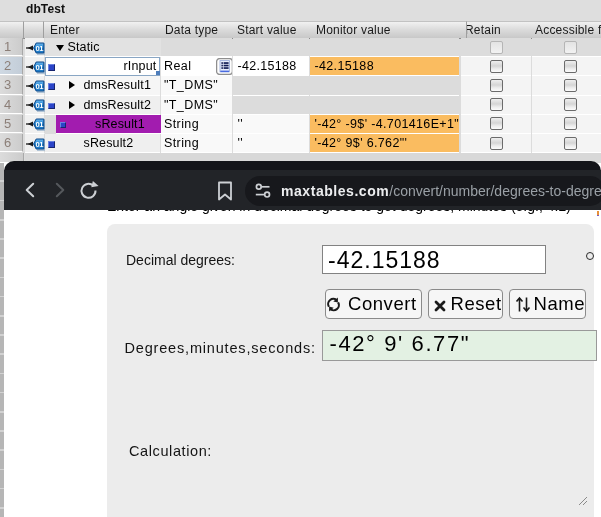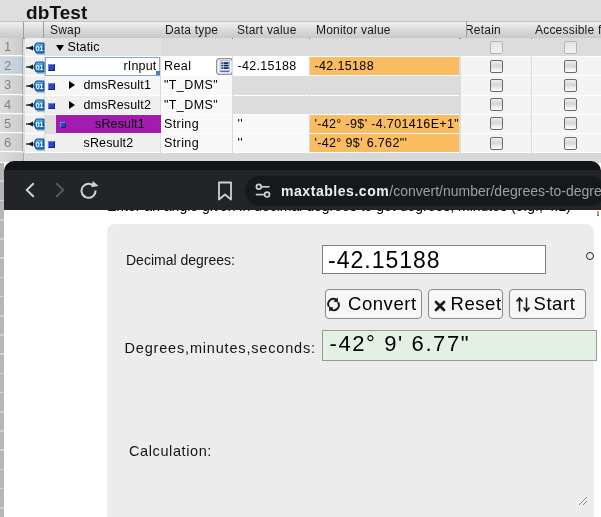--- a/index.html
+++ b/index.html
@@ -2,21 +2,21 @@
 <html><head>
 <meta charset="utf-8">
 <style>
   html,body{margin:0;padding:0;}
   body{width:601px;height:517px;overflow:hidden;position:relative;
        font-family:"Liberation Sans",sans-serif;background:#fff;}
   .abs{position:absolute;}
   
   #tia{left:0;top:0;width:601px;height:163px;background:#dcdcdc;}
   #titleband{left:0;top:0;width:601px;height:21px;background:#dedede;}
-  #titleband .t{position:absolute;left:26px;top:1.5px;font-size:19px;font-weight:bold;color:#111;letter-spacing:0.1px;}
+  #titleband .t{position:absolute;left:26px;top:1.5px;font-size:12px;font-weight:bold;color:#111;letter-spacing:0.1px;}
   .hcell{position:absolute;top:21px;height:16px;
          background:linear-gradient(#f1f1f1,#dcdcdc 45%,#c8c8c8);
          border-right:1px solid #9e9e9e;border-bottom:1px solid #8a8a8a;border-top:1px solid #c2c2c2;
          font-size:12px;color:#1a1a1a;line-height:16px;letter-spacing:0.2px;white-space:nowrap;overflow:hidden;}
   .row{position:absolute;left:0;width:601px;height:18.2px;}
   .cell{position:absolute;top:0;height:18.2px;border-bottom:1px solid #fff;overflow:hidden;
         font-size:12.5px;color:#000;line-height:18px;white-space:nowrap;letter-spacing:0.15px;}
   .numc{background:linear-gradient(90deg,#dcdcdc,#cdcdcd);border-right:1px solid #a8a8a8;
         color:#8c7f78;text-align:center;font-size:13px;padding-right:6px;box-sizing:border-box;}
   .iconc{background:#f0f0f0;border-right:1px solid #dadada;}
@@ -56,21 +56,21 @@
 </style>
 </head>
 <body>
   <div class="abs" id="tia">
     <div class="abs" id="titleband">
       <span class="t">dbTest</span>
     </div>
 
     <div class="hcell" style="left:0;width:23px;"></div>
     <div class="hcell" style="left:24px;width:19px;"></div>
-    <div class="hcell" style="left:44px;width:115px;padding-left:6px;">Swap</div>
+    <div class="hcell" style="left:44px;width:115px;padding-left:6px;">Enter</div>
     <div class="hcell" style="left:160px;width:71px;padding-left:5px;">Data type</div>
     <div class="hcell" style="left:232px;width:76px;padding-left:5px;">Start value</div>
     <div class="hcell" style="left:460px;width:70px;padding-left:5px;">Retain</div>
     <div class="hcell" style="left:309px;width:150px;padding-left:7px;">Monitor value</div>
     <div class="hcell" style="left:531px;width:70px;padding-left:4px;">Accessible f...</div>
     <div id="rows">
       <div class="row" style="top:38px;">
         <div class="cell numc" style="left:-0.5px;width:23.5px;background:linear-gradient(90deg,#dcdcdc,#cccccc);">1</div>
         <div class="cell iconc" style="left:24.5px;width:19.5px;background:#f0f0f0;overflow:visible;">
           <svg width="19" height="16" viewBox="0 0 19 16" style="position:absolute;left:1px;top:1.5px;">
@@ -335,21 +335,21 @@
   <div class="abs" id="page">
     <div style="position:absolute;left:592.5px;top:1px;width:2.5px;height:4.5px;background:#e8913a;"></div>
     <div style="position:absolute;left:593px;top:4.5px;width:2px;height:1.5px;background:#7a5bbf;"></div>
     <div id="cuttext">Enter an angle given in decimal degrees to get degrees, minutes (e.g., 4.2)</div>
     <div id="panel">
       <div class="lbl" style="left:19px;top:28px;">Decimal degrees:</div>
       <input id="input1" value="-42.15188" style="">
       <div id="degsym"></div>
       <div class="btn" id="bConvert" style="left:218px;width:95px;"><span style="margin-left:22px;">Convert</span></div>
       <div class="btn" id="bReset" style="left:320.5px;width:73.5px;"><span style="margin-left:22px;">Reset</span></div>
-      <div class="btn" id="bSwap" style="left:402px;width:74.5px;"><span style="margin-left:23.5px;">Start</span></div>
+      <div class="btn" id="bSwap" style="left:402px;width:74.5px;"><span style="margin-left:23.5px;">Name</span></div>
       <div class="lbl" style="left:17.5px;top:115.5px;font-size:14.5px;letter-spacing:0.82px;">Degrees,minutes,seconds:</div>
       <div id="result">-42° 9' 6.77"</div>
       <div class="lbl" style="left:22px;top:219px;font-size:14.5px;letter-spacing:0.6px;">Calculation:</div>
       <svg style="position:absolute;left:471px;top:272px;" width="10" height="10" viewBox="0 0 10 10">
         <path d="M9 1 L1 9 M9 5 L5 9" stroke="#8a8a8a" stroke-width="1" fill="none"></path>
       </svg>
       <svg style="position:absolute;left:219px;top:73px;" width="15" height="16" viewBox="0 0 15 16">
         <path d="M2.9 9.8 A 5.2 5.2 0 0 1 11 3.4" fill="none" stroke="#1a1a1a" stroke-width="2.1"></path>
         <path d="M11.9 0.6 L11.9 5.6 L7.3 4.5" fill="#1a1a1a"></path>
         <path d="M12.1 5.4 A 5.2 5.2 0 0 1 4 11.8" fill="none" stroke="#1a1a1a" stroke-width="2.1"></path>

